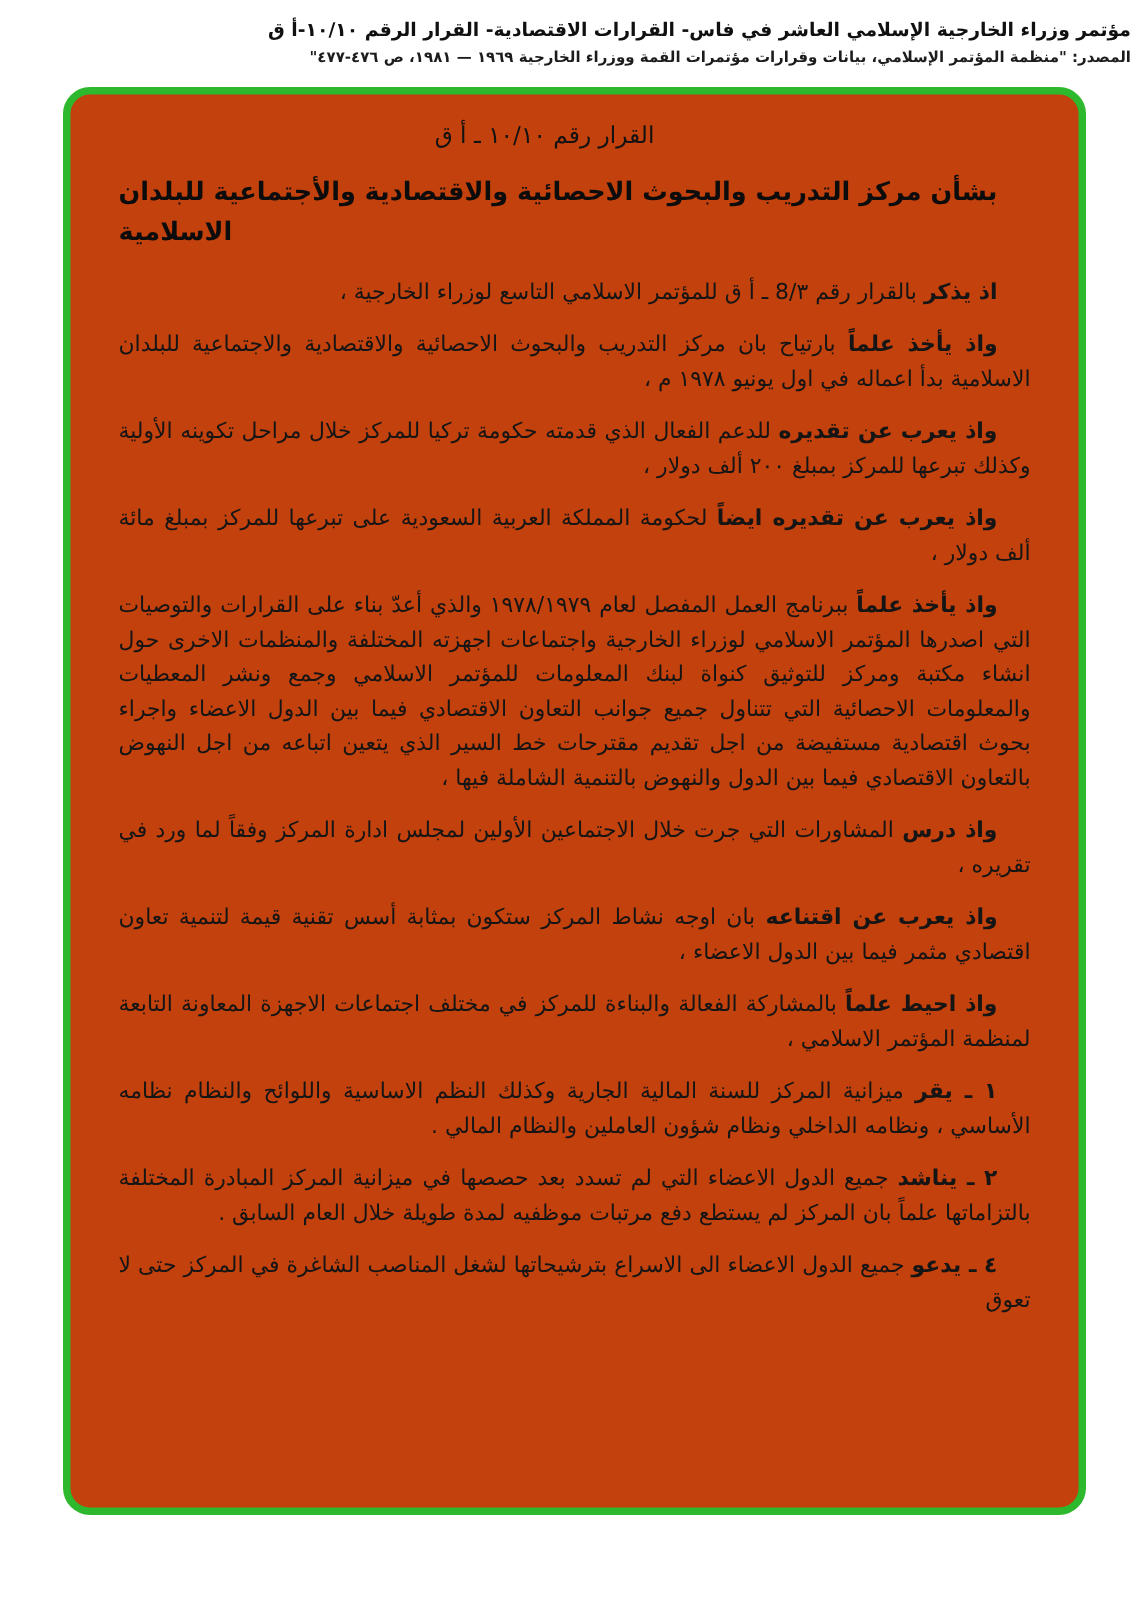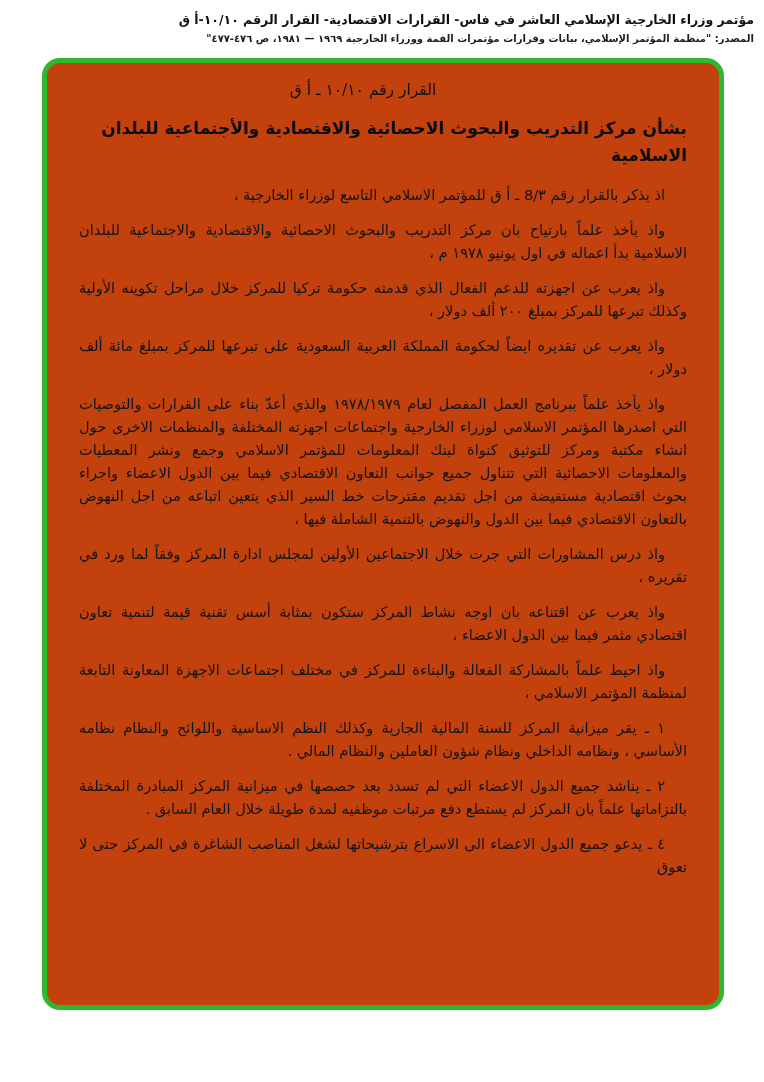--- a/index.html
+++ b/index.html
@@ -45,31 +45,31 @@
     font-size: 15.5px;
     color: #121212;
     margin: 2px 40px 16px 0;
   }
   .doc-subject {
     font-weight: bold;
     font-size: 17px;
     line-height: 27px;
     color: #0c0c0c;
     margin: 0 0 14px 0;
-    text-align: right;
+    text-align: left;
   }
   .para {
     font-size: 14.6px;
     line-height: 23px;
     margin: 0 0 12px 0;
     text-align: justify;
     text-indent: 22px;
     color: #151515;
   }
-  .para .lead { font-weight: normal; }
+  .para .lead { font-weight: bold; }
 </style>
 </head>
 <body>
 
 <div class="page">
 
   <header class="doc-header">
     <div class="hdr1">مؤتمر وزراء الخارجية الإسلامي العاشر في فاس- القرارات الاقتصادية- القرار الرقم ١٠/١٠-أ ق</div>
     <div class="hdr2">المصدر: "منظمة المؤتمر الإسلامي، بيانات وقرارات مؤتمرات القمة ووزراء الخارجية ١٩٦٩ — ١٩٨١، ص ٤٧٦-٤٧٧"</div>
   </header>
@@ -78,21 +78,21 @@
 
     <div class="doc-title">القرار رقم ١٠/١٠ ـ أ ق</div>
 
     <div class="doc-subject">بشأن مركز التدريب والبحوث الاحصائية والاقتصادية والأجتماعية للبلدان الاسلامية</div>
 
 
     <p class="para"><b class="lead">اذ يذكر</b><span> بالقرار رقم 8/٣ ـ أ ق للمؤتمر الاسلامي التاسع لوزراء الخارجية ،</span></p>
 
     <p class="para"><b class="lead">واذ يأخذ علماً</b><span> بارتياح بان مركز التدريب والبحوث الاحصائية والاقتصادية والاجتماعية للبلدان الاسلامية بدأ اعماله في اول يونيو ١٩٧٨ م ،</span></p>
 
-    <p class="para"><b class="lead">واذ يعرب عن اجهزته</b><span> للدعم الفعال الذي قدمته حكومة تركيا للمركز خلال مراحل تكوينه الأولية وكذلك تبرعها للمركز بمبلغ ٢٠٠ ألف دولار ،</span></p>
+    <p class="para"><b class="lead">واذ يعرب عن تقديره</b><span> للدعم الفعال الذي قدمته حكومة تركيا للمركز خلال مراحل تكوينه الأولية وكذلك تبرعها للمركز بمبلغ ٢٠٠ ألف دولار ،</span></p>
 
     <p class="para"><b class="lead">واذ يعرب عن تقديره ايضاً</b><span> لحكومة المملكة العربية السعودية على تبرعها للمركز بمبلغ مائة ألف دولار ،</span></p>
 
     <p class="para"><b class="lead">واذ يأخذ علماً</b><span> ببرنامج العمل المفصل لعام ١٩٧٨/١٩٧٩ والذي أعدّ بناء على القرارات والتوصيات التي اصدرها المؤتمر الاسلامي لوزراء الخارجية واجتماعات اجهزته المختلفة والمنظمات الاخرى حول انشاء مكتبة ومركز للتوثيق كنواة لبنك المعلومات للمؤتمر الاسلامي وجمع ونشر المعطيات والمعلومات الاحصائية التي تتناول جميع جوانب التعاون الاقتصادي فيما بين الدول الاعضاء واجراء بحوث اقتصادية مستفيضة من اجل تقديم مقترحات خط السير الذي يتعين اتباعه من اجل النهوض بالتعاون الاقتصادي فيما بين الدول والنهوض بالتنمية الشاملة فيها ،</span></p>
 
     <p class="para"><b class="lead">واذ درس</b><span> المشاورات التي جرت خلال الاجتماعين الأولين لمجلس ادارة المركز وفقاً لما ورد في تقريره ،</span></p>
 
     <p class="para"><b class="lead">واذ يعرب عن اقتناعه</b><span> بان اوجه نشاط المركز ستكون بمثابة أسس تقنية قيمة لتنمية تعاون اقتصادي مثمر فيما بين الدول الاعضاء ،</span></p>
 
     <p class="para"><b class="lead">واذ احيط علماً</b><span> بالمشاركة الفعالة والبناءة للمركز في مختلف اجتماعات الاجهزة المعاونة التابعة لمنظمة المؤتمر الاسلامي ،</span></p>

